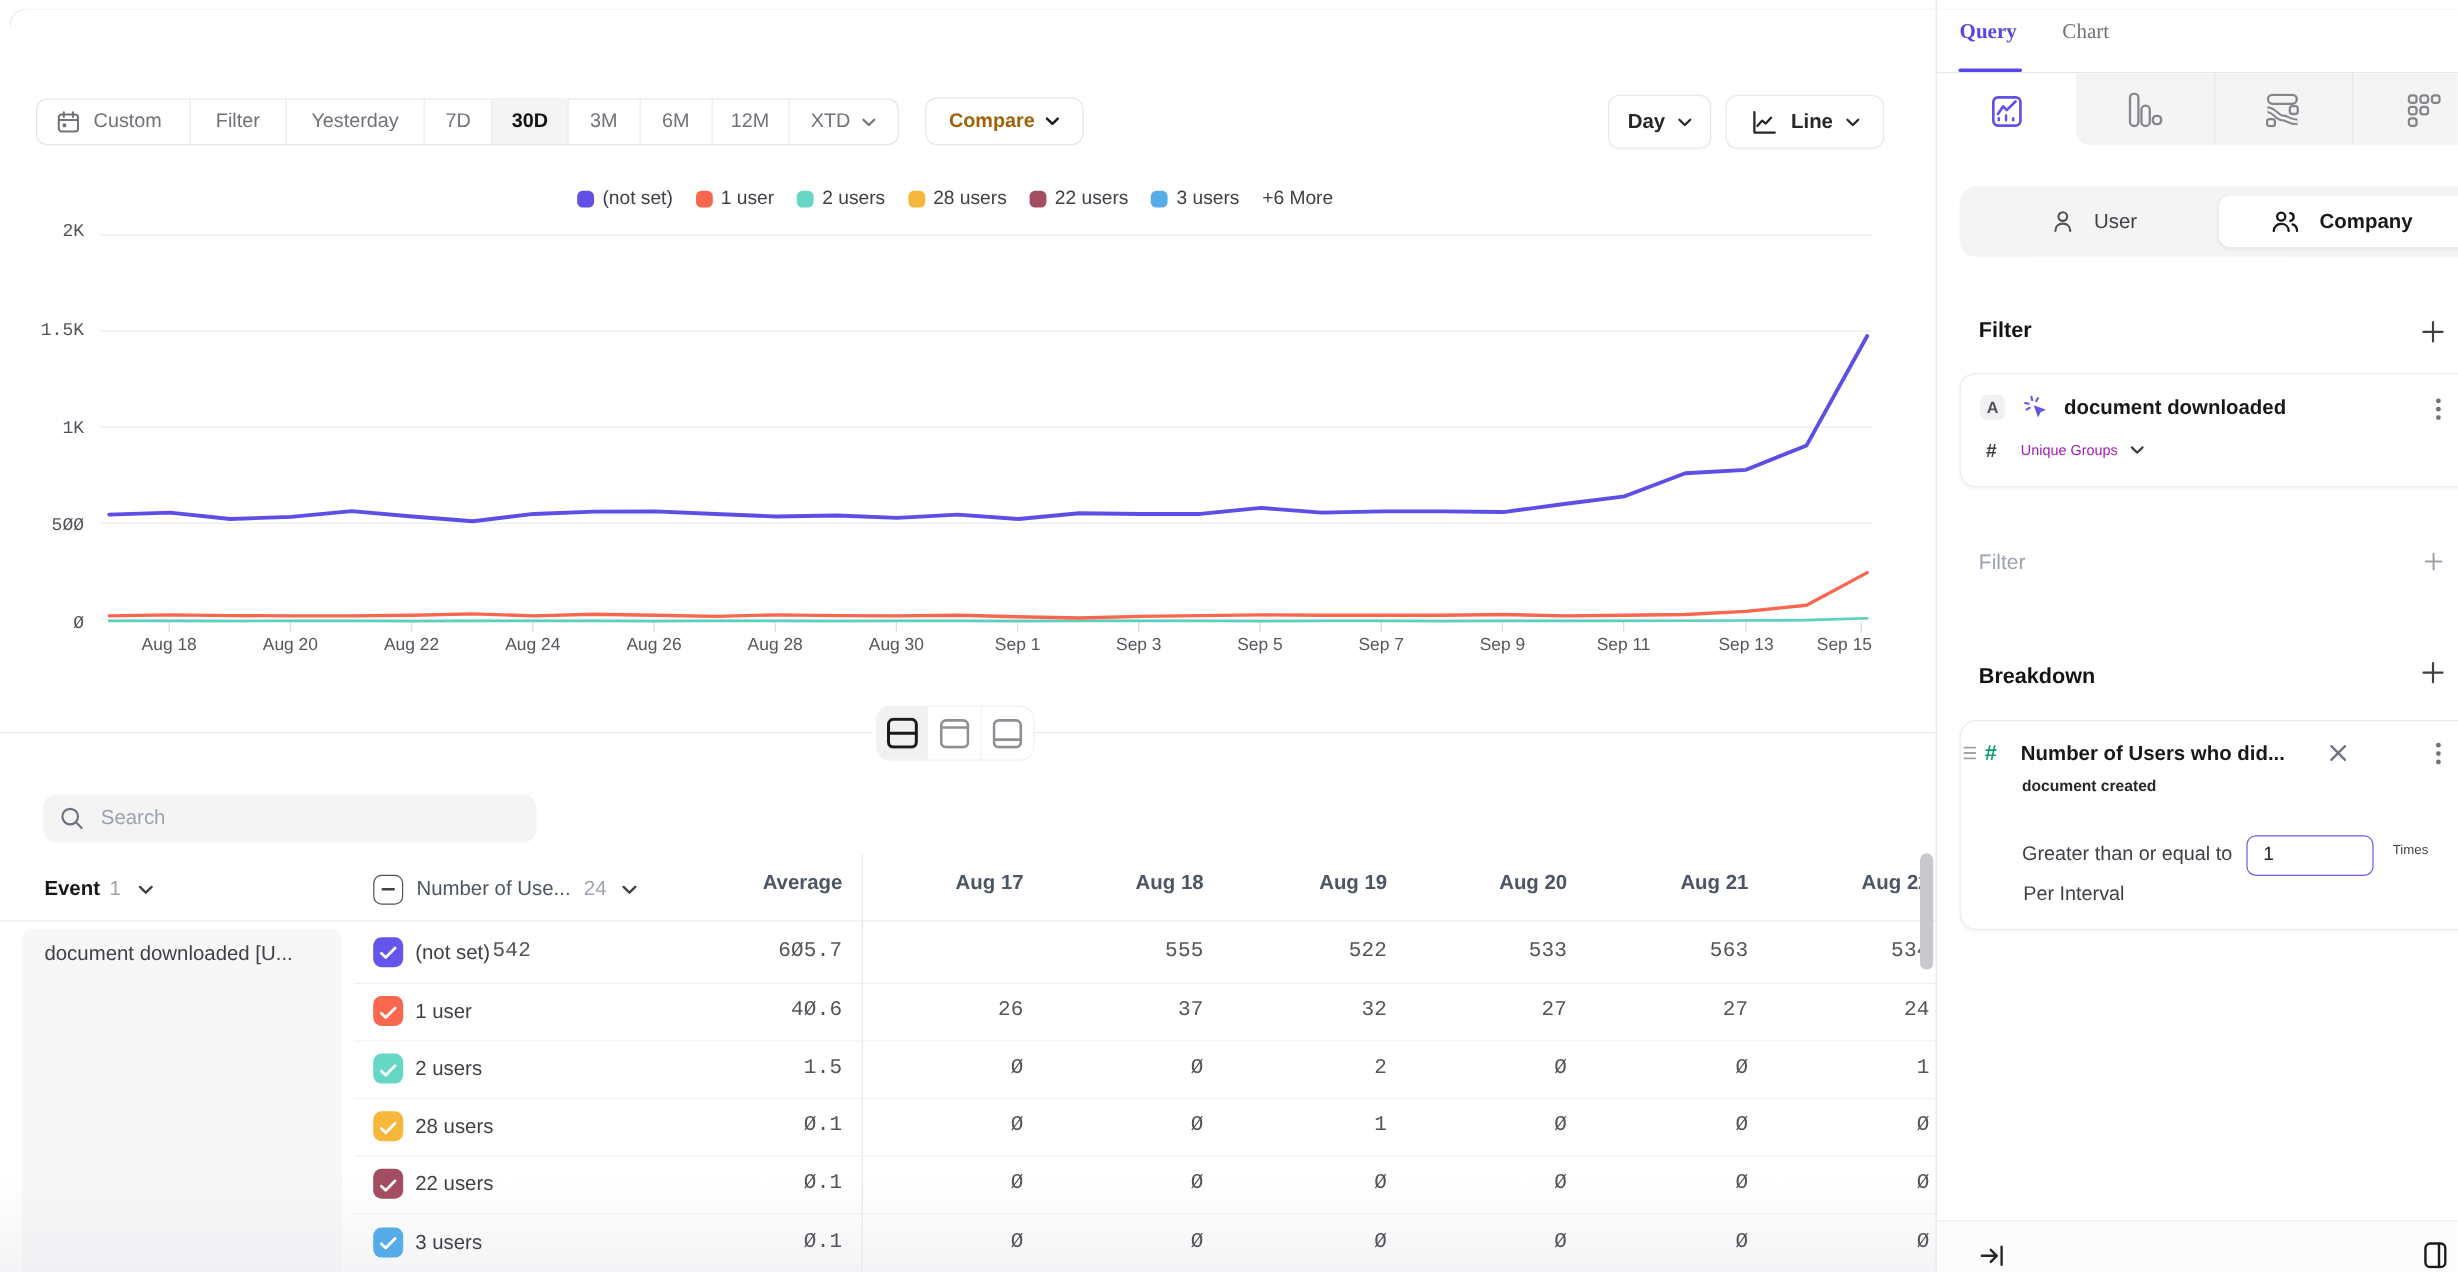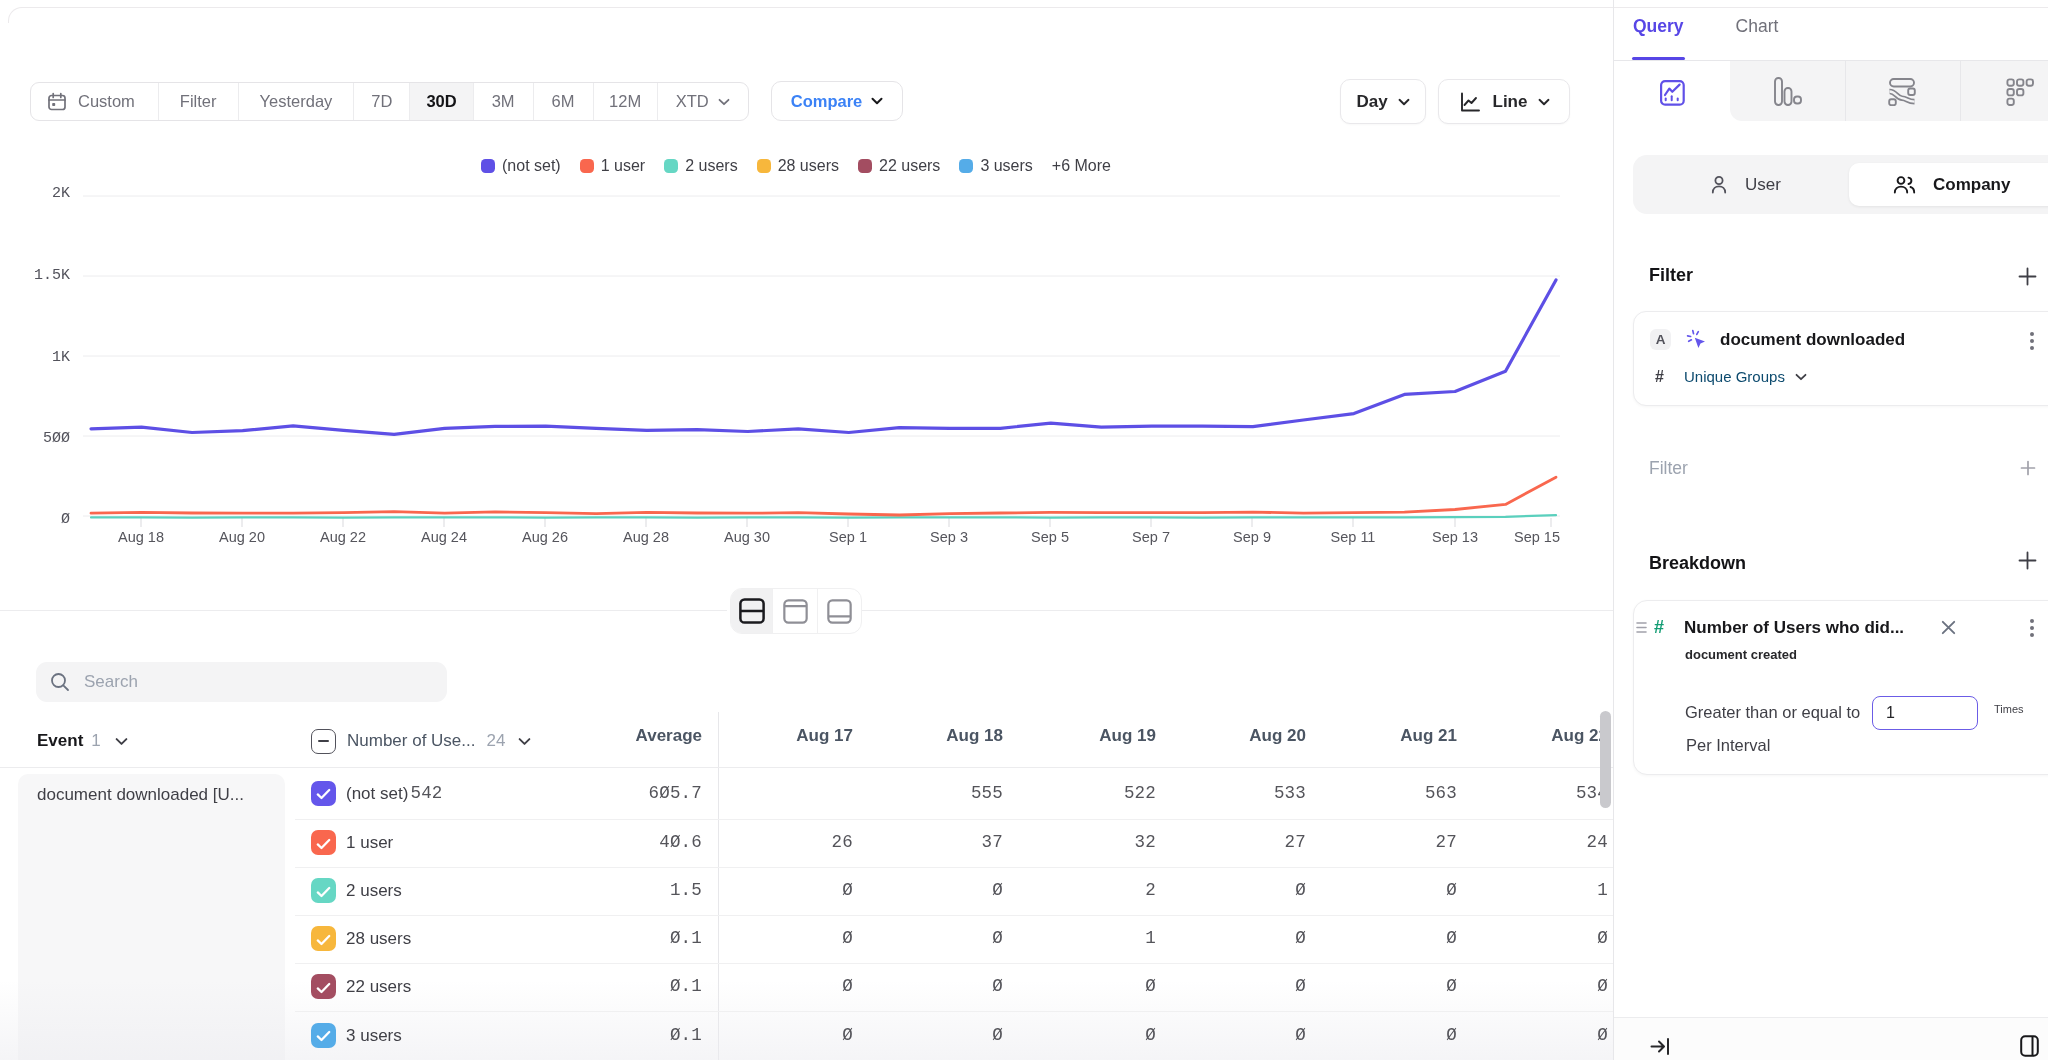--- a/index.html
+++ b/index.html
@@ -31,21 +31,21 @@
   <div class="flex" style="padding:0 18px;height:100%;border-right:1px solid #ececee;">3M</div>
   <div class="flex" style="padding:0 18px;height:100%;border-right:1px solid #ececee;">6M</div>
   <div class="flex" style="padding:0 15.5px;height:100%;border-right:1px solid #ececee;">12M</div>
   <div class="flex" style="padding:0 18px;height:100%;gap:9px;">XTD
     <svg width="12" height="8" viewBox="0 0 12 8" fill="none" stroke="#71717a" stroke-width="1.8" stroke-linecap="round" stroke-linejoin="round">
         <path d="M1.5 1.8 L6 6.2 L10.5 1.8"></path>
       </svg>
   </div>
 </div>
 
-<div class="abs flex" style="left:771px;top:81px;width:132px;height:40px;border:1px solid #e5e4e7;border-radius:10px;justify-content:center;gap:9px;font-size:16.5px;font-weight:700;color:#3b82f6;background:#fff;">
+<div class="abs flex" style="left:771px;top:81px;width:132px;height:40px;border:1px solid #e5e4e7;border-radius:10px;justify-content:center;gap:9px;font-size:16.5px;font-weight:700;color:#a16207;background:#fff;">
   Compare
   <svg width="12" height="8" viewBox="0 0 12 8" fill="none" stroke="#18181b" stroke-width="2" stroke-linecap="round" stroke-linejoin="round">
       <path d="M1.5 1.8 L6 6.2 L10.5 1.8"></path>
     </svg>
 </div>
 
 <div class="abs flex" style="left:1340px;top:79px;width:86px;height:45px;border:1px solid #e9e8eb;border-radius:10px;justify-content:center;gap:10px;font-size:17px;font-weight:600;color:#27272a;background:#fff;box-shadow:0 1px 2px rgba(0,0,0,.03);">
   Day
   <svg width="12" height="8" viewBox="0 0 12 8" fill="none" stroke="#27272a" stroke-width="1.9" stroke-linecap="round" stroke-linejoin="round">
       <path d="M1.5 1.8 L6 6.2 L10.5 1.8"></path>
@@ -266,21 +266,21 @@
 <div class="abs mono" style="left:0;top:1025px;width:1003px;text-align:right;font-size:17.5px;letter-spacing:0.2px;color:#54545a;">Ø</div>
 <div class="abs mono" style="left:0;top:1025px;width:1156px;text-align:right;font-size:17.5px;letter-spacing:0.2px;color:#54545a;">Ø</div>
 <div class="abs mono" style="left:0;top:1025px;width:1306px;text-align:right;font-size:17.5px;letter-spacing:0.2px;color:#54545a;">Ø</div>
 <div class="abs mono" style="left:0;top:1025px;width:1457px;text-align:right;font-size:17.5px;letter-spacing:0.2px;color:#54545a;">Ø</div>
 <div class="abs mono" style="left:0;top:1025px;width:1608px;text-align:right;font-size:17.5px;letter-spacing:0.2px;color:#54545a;">Ø</div>
 <div class="abs" style="left:295px;top:1011px;width:1319px;height:1px;background:#f0f0f1;"></div>
 
 <div class="abs" style="left:1600px;top:711px;width:11px;height:97px;border-radius:6px;background:#c9c9cd;"></div>
 
 <div class="abs" style="left:1613px;top:0;width:1px;height:1060px;background:#e7e7ea;"></div>
-<div class="abs flex" style="left:1633px;top:16px;gap:52px;font-size:17.5px;">
+<div class="abs flex" style="left:1633px;top:16px;gap:38px;font-size:17.5px;font-family:Liberation Serif, serif;">
   <span style="color:#5746e6;font-weight:600;">Query</span>
   <span style="color:#71717a;font-weight:500;">Chart</span>
 </div>
 <div class="abs" style="left:1632px;top:56.5px;width:53px;height:3.5px;border-radius:2px;background:#5746e6;"></div>
 <div class="abs" style="left:1614px;top:60px;width:434px;height:1px;background:#e7e7ea;"></div>
 
 <div class="abs" style="left:1730px;top:61px;width:318px;height:60px;background:#f4f4f5;border-bottom-left-radius:12px;"></div>
 <div class="abs" style="left:1845px;top:61px;width:1px;height:60px;background:#e7e7ea;"></div>
 <div class="abs" style="left:1960px;top:61px;width:1px;height:60px;background:#e7e7ea;"></div>
 
@@ -354,21 +354,21 @@
     <path d="M2.7 12.3 L5.4 10.8"></path>
   </g>
 </svg>
 <div class="abs" style="left:1720px;top:330px;font-size:17px;font-weight:700;color:#18181b;">document downloaded</div>
 <svg class="abs" style="left:2029px;top:331px;" width="6" height="20" viewBox="0 0 6 20" fill="#71717a">
     <circle cx="3" cy="3" r="2"></circle>
     <circle cx="3" cy="10" r="2"></circle>
     <circle cx="3" cy="17" r="2"></circle>
   </svg>
 <div class="abs" style="left:1655px;top:368px;font-size:16px;font-weight:700;color:#3f3f46;">#</div>
-<div class="abs flex" style="left:1684px;top:368px;font-size:15px;color:#0c4a6e;gap:10px;">Unique Groups
+<div class="abs flex" style="left:1684px;top:368px;font-size:12px;color:#a21caf;gap:10px;">Unique Groups
   <svg width="12" height="8" viewBox="0 0 12 8" fill="none" stroke="#3f3f46" stroke-width="1.8" stroke-linecap="round" stroke-linejoin="round">
       <path d="M1.5 1.8 L6 6.2 L10.5 1.8"></path>
     </svg>
 </div>
 
 <div class="abs" style="left:1649px;top:458px;font-size:17.5px;color:#9ca3af;font-weight:500;">Filter</div>
 <svg class="abs" style="left:2020px;top:460px;" width="16" height="16" viewBox="0 0 16 16" stroke="#a1a1aa" stroke-width="1.7" stroke-linecap="round">
     <path d="M8 1.5 V14.5 M1.5 8 H14.5"></path>
   </svg>
 

